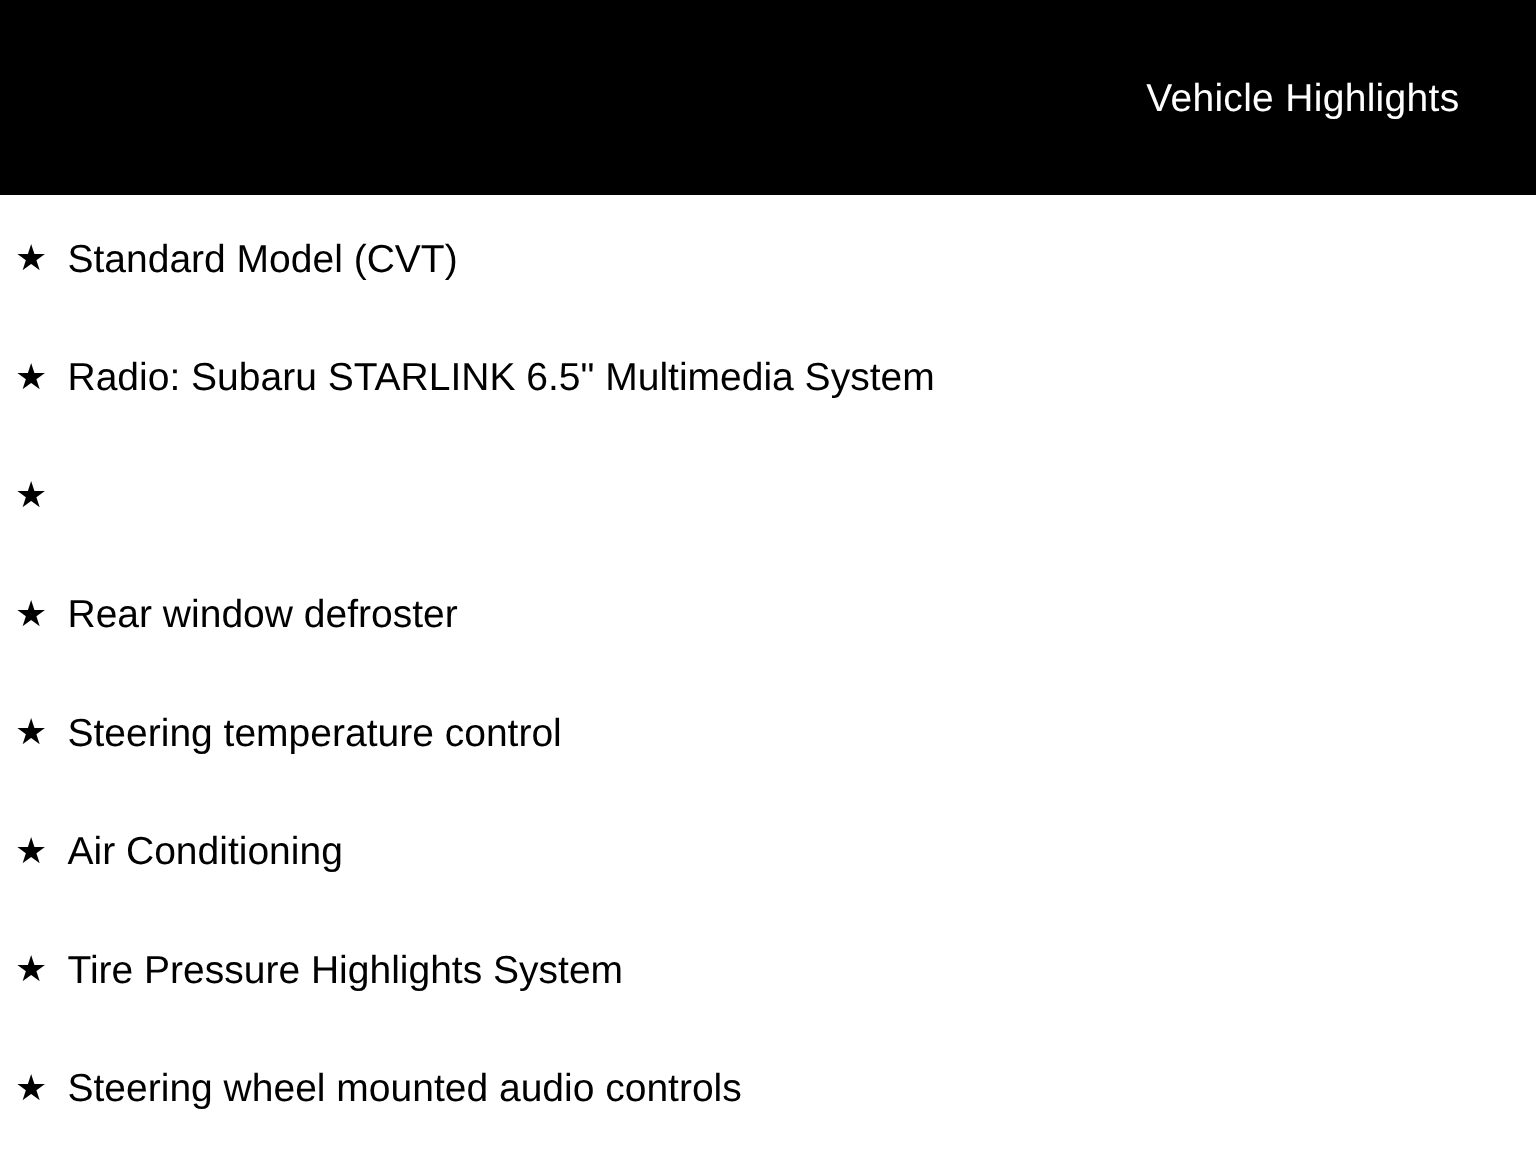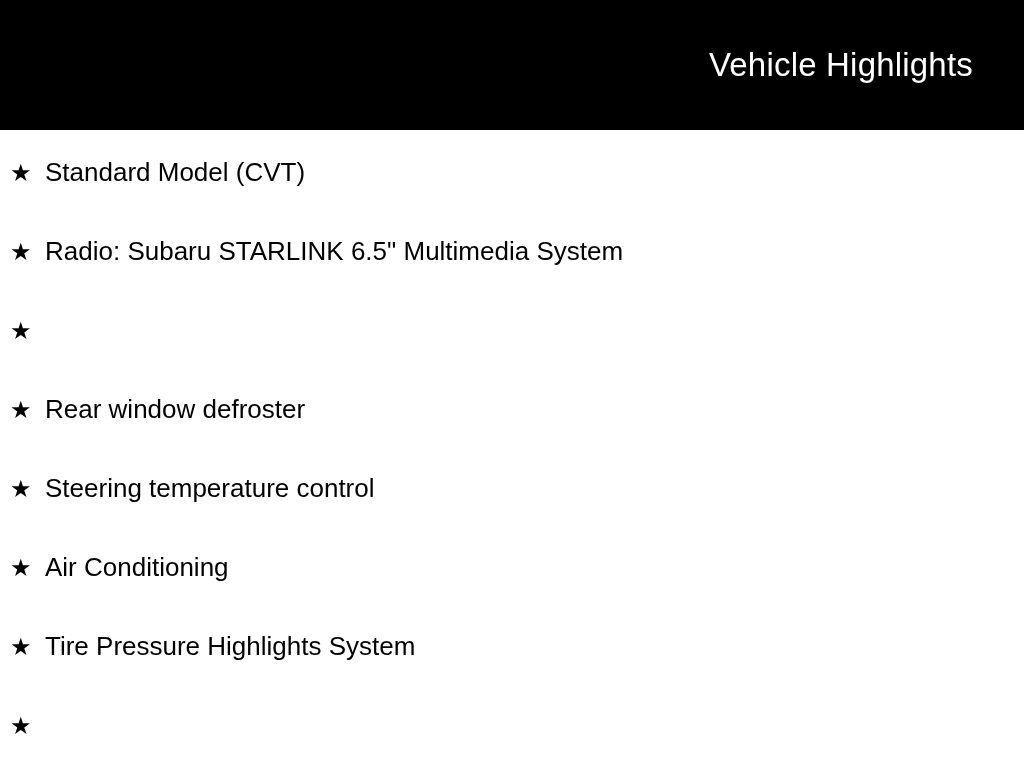--- a/index.html
+++ b/index.html
@@ -23,21 +23,21 @@
     height: 130px;
     background: #000000;
     display: flex;
     align-items: center;
     justify-content: flex-end;
     padding-right: 51px;
     box-sizing: border-box;
   }
   .header-title {
     color: #ffffff;
-    font-size: 33px;
+    font-size: 26px;
     font-weight: 400;
     letter-spacing: 0.2px;
   }
   .highlights-list {
     margin: 0;
     padding: 3px 0 0 0;
     list-style: none;
   }
   .highlight-item {
     height: 79px;
@@ -94,16 +94,17 @@
       <li class="highlight-item">
     <span class="star-icon">★</span>
     <span class="item-label">Air Conditioning</span>
   </li>
       <li class="highlight-item">
     <span class="star-icon">★</span>
     <span class="item-label">Tire Pressure Highlights System</span>
   </li>
       <li class="highlight-item">
     <span class="star-icon">★</span>
+    <span class="item-label">Steering wheel mounted audio controls</span>
   </li>
     </ul>
 
 </div>
 
 </body></html>

